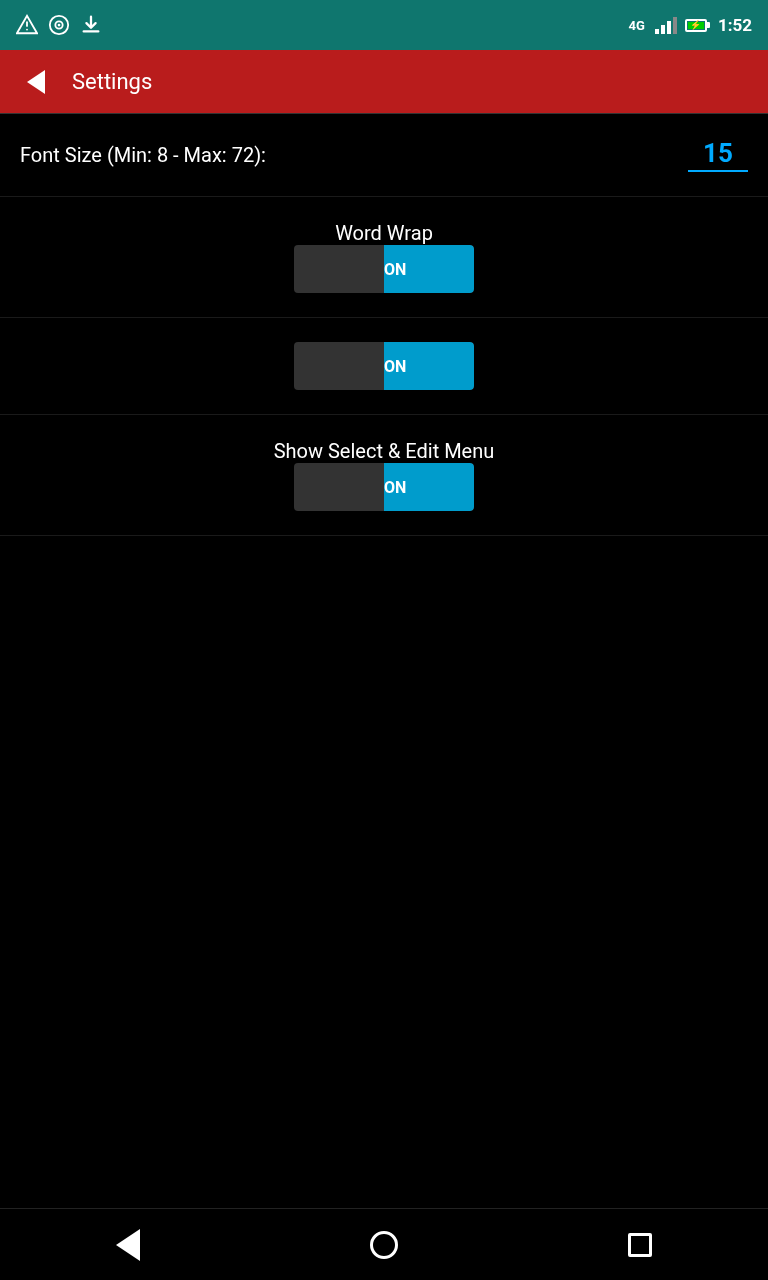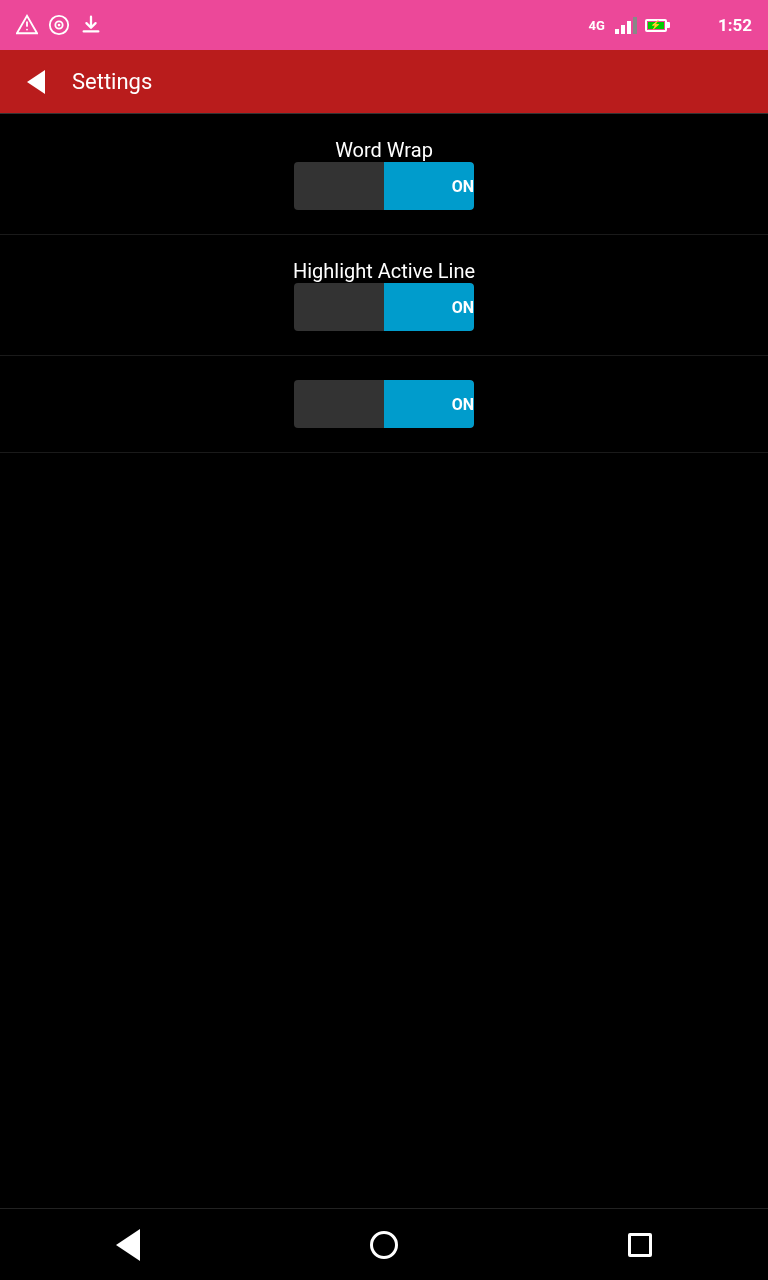--- a/index.html
+++ b/index.html
@@ -15,21 +15,21 @@
       font-family: 'Roboto', Arial, sans-serif;
       color: #ffffff;
       overflow: hidden;
       position: relative;
     }
 
     
     .status-bar {
       width: 100%;
       height: 50px;
-      background-color: #ec4899;
+      background-color: #0f766e;
       display: flex;
       align-items: center;
       justify-content: space-between;
       padding: 0 16px;
     }
 
     .status-bar-left {
       display: flex;
       align-items: center;
       gap: 10px;
@@ -116,21 +116,20 @@
       width: 3px;
       height: 6px;
       background-color: #ffffff;
       border-radius: 0 1px 1px 0;
     }
 
     .time {
       font-size: 17px;
       font-weight: bold;
       color: #ffffff;
-      margin-left: 40px;
     }
 
     
     .app-bar {
       width: 100%;
       height: 64px;
       background-color: #b91c1c;
       display: flex;
       align-items: center;
       padding: 0 16px;
@@ -227,21 +226,21 @@
       align-items: center;
       justify-content: center;
     }
 
     .toggle-on-area {
       width: 50%;
       height: 100%;
       background-color: #009ccc;
       display: flex;
       align-items: center;
-      justify-content: flex-end;
+      justify-content: flex-start;
       border-radius: 0 4px 4px 0;
     }
 
     .toggle-on-text {
       font-size: 16px;
       font-weight: bold;
       color: #ffffff;
     }
 
     
@@ -339,42 +338,46 @@
 
 <div class="app-bar">
   <div class="back-button">
     <div class="back-chevron"></div>
   </div>
   <span class="app-title">Settings</span>
 </div>
 
 <div class="settings-content">
 
+  <div class="font-size-row">
+    <span class="font-size-label">Font Size (Min: 8 - Max: 72):</span>
+    <span class="font-size-value">15</span>
+  </div>
 
   <div class="setting-row">
     <span class="setting-label">Word Wrap</span>
     <div class="toggle-switch">
       <div class="toggle-off-area"></div>
       <div class="toggle-on-area">
         <span class="toggle-on-text">ON</span>
       </div>
     </div>
   </div>
 
   <div class="setting-row">
-    <span class="setting-label">Highlight Active Line</span>
     <div class="toggle-switch">
       <div class="toggle-off-area"></div>
       <div class="toggle-on-area">
         <span class="toggle-on-text">ON</span>
       </div>
     </div>
   </div>
 
   <div class="setting-row">
+    <span class="setting-label">Show Select &amp; Edit Menu</span>
     <div class="toggle-switch">
       <div class="toggle-off-area"></div>
       <div class="toggle-on-area">
         <span class="toggle-on-text">ON</span>
       </div>
     </div>
   </div>
 
 </div>
 

